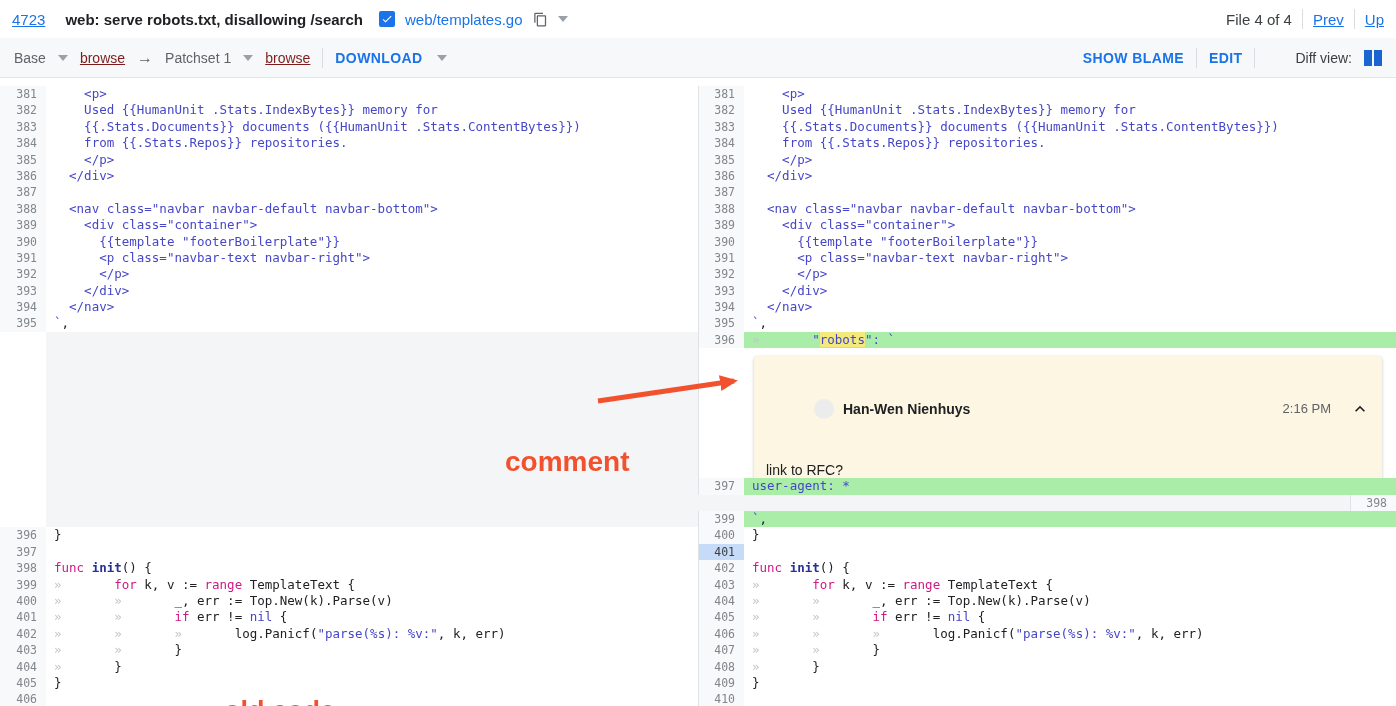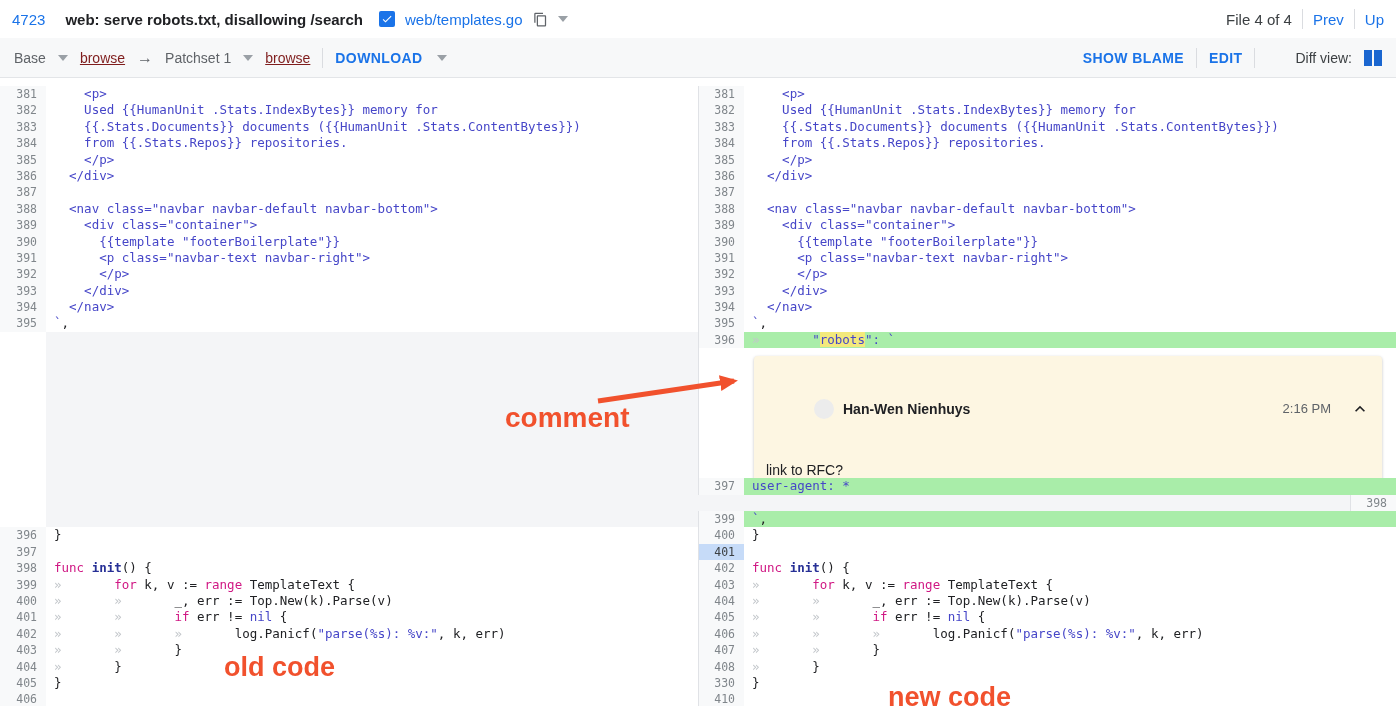--- a/index.html
+++ b/index.html
@@ -1,21 +1,21 @@
 <!DOCTYPE html>
 <html><head>
 <meta charset="utf-8">
 <style>
   html,body{margin:0;padding:0;background:#fff;width:1396px;height:706px;overflow:hidden;
     font-family:"Liberation Sans",sans-serif;color:#202124;}
   *{box-sizing:border-box;}
 
   
   .topbar{height:38px;display:flex;align-items:center;padding:0 12px;background:#fff;gap:10px;white-space:nowrap;overflow:hidden;}
-  .link{color:#1a73e8;cursor:pointer;}
+  .link{color:#1a73e8;text-decoration:underline;cursor:pointer;}
   .change-num{font-size:15px;}
   .change-title{font-size:15px;font-weight:bold;color:#202124;margin-left:10px;}
   .checkbox{width:16px;height:16px;background:#1a73e8;border-radius:2px;display:inline-flex;align-items:center;justify-content:center;margin-left:6px;flex:0 0 16px;}
   .file-link{font-size:15px;text-decoration:none;}
   .icon-btn{display:inline-flex;align-items:center;cursor:pointer;}
   .caret{width:0;height:0;border-left:5px solid transparent;border-right:5px solid transparent;border-top:6px solid #9aa0a6;display:inline-block;}
   .spacer{flex:1 1 auto;}
   .file-pos{font-size:15px;color:#3c4043;}
   .vsep{width:1px;height:20px;background:#dadce0;flex:0 0 1px;}
   .nav-link{font-size:15px;}
@@ -55,21 +55,21 @@
     font-family:"Liberation Sans",sans-serif;color:#202124;}
   .cc-head{display:flex;align-items:center;gap:9px;padding:10px 12px 2px;margin-left:48px;}
   .avatar{width:20px;height:20px;border-radius:50%;background:#ececec;flex:0 0 20px;}
   .cc-author{font-weight:bold;font-size:14px;}
   .cc-time{margin-left:auto;color:#5f6368;font-size:13px;}
   .cc-chevron{display:inline-flex;margin-left:10px;cursor:pointer;}
   .cc-body{padding:8px 12px 12px;font-size:14px;}
 
   
   .annotations{position:absolute;left:0;top:0;width:1396px;height:706px;pointer-events:none;z-index:9;}
-  .anno-label{position:absolute;color:#f1512d;font-weight:bold;font-family:"Liberation Sans",sans-serif;}
+  .anno-label{position:absolute;color:#f1512d;font-weight:bold;font-family:"Liberation Sans",sans-serif;margin-top:44px;}
   #anno-comment{left:505px;top:402px;font-size:28px;}
   #anno-old{left:224px;top:652px;font-size:27px;}
   #anno-new{left:888px;top:682px;font-size:27px;}
 </style>
 </head>
 <body>
 
 <header class="topbar">
   <a class="link change-num">4723</a>
   <span class="change-title">web: serve robots.txt, disallowing /search</span>
@@ -300,21 +300,21 @@
       </div>
       <div class="drow">
         <div class="gut">404</div>
         <div class="codecell"><span class="sg-tab">»       </span><span class="sg-pln">}</span></div>
         <div class="gut rgut">408</div>
         <div class="codecell"><span class="sg-tab">»       </span><span class="sg-pln">}</span></div>
       </div>
       <div class="drow">
         <div class="gut">405</div>
         <div class="codecell"><span class="sg-pln">}</span></div>
-        <div class="gut rgut">330</div>
+        <div class="gut rgut">409</div>
         <div class="codecell"><span class="sg-pln">}</span></div>
       </div>
       <div class="drow">
         <div class="gut">406</div>
         <div class="codecell"></div>
         <div class="gut rgut">410</div>
         <div class="codecell"></div>
       </div>
     </div>
 

